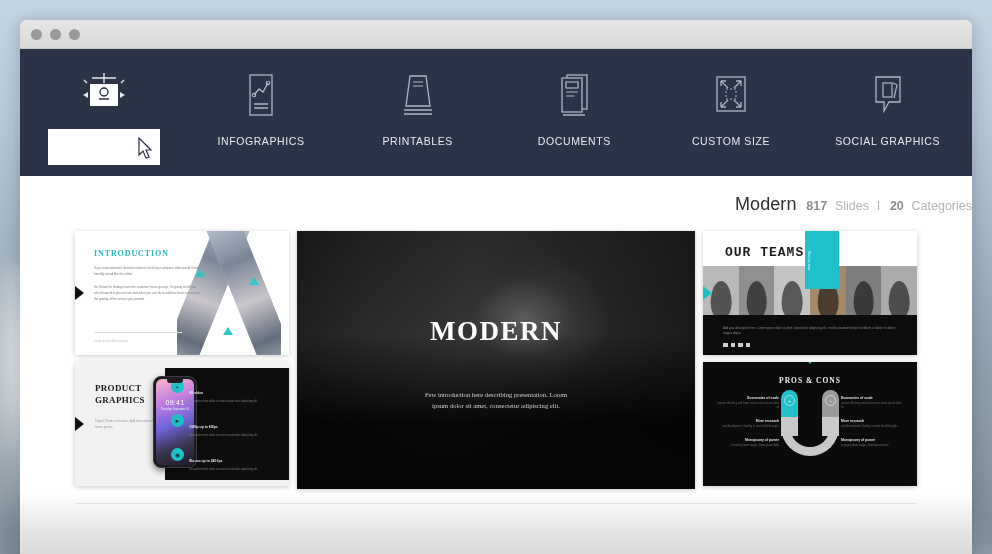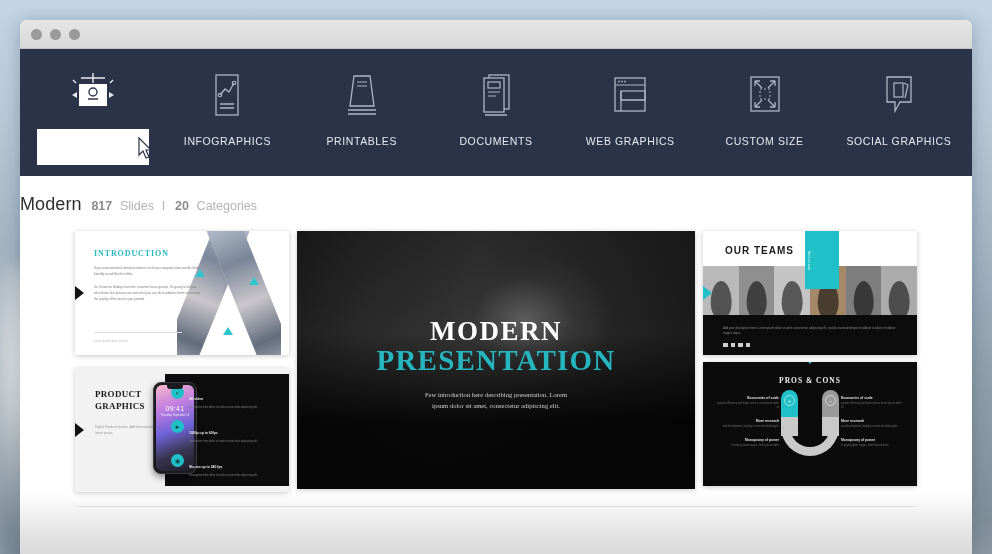--- a/index.html
+++ b/index.html
@@ -67,31 +67,31 @@
   .tabblock {
     position: absolute; left: 50%; transform: translateX(-50%);
     bottom: -18px; width: 112px; height: 36px; background: #ffffff;
   }
 
   
   #content {
     flex: 1; background: #fff; position: relative; overflow: hidden;
   }
   .section-head {
-    text-align: left; padding-top: 18px; padding-bottom: 2px;
+    text-align: right; padding-top: 18px; padding-bottom: 2px;
     font-size: 17px; color: #3a3a3a;
   }
   .section-head .name { font-weight: 400; font-size: 18px; color: #2f2f2f; letter-spacing: .1px; }
   .section-head .num { font-weight: 700; font-size: 12.5px; color: #8d8d8d; margin-left: 5px; }
   .section-head .lbl { font-weight: 400; font-size: 12.5px; color: #b3b3b3; margin-left: 3px; }
 
   .grid {
     display: flex; gap: 8px; padding: 14px 55px 0 55px; align-items: flex-start;
   }
-  .col-left { width: 214px; display: flex; flex-direction: column; gap: 13px; }
+  .col-left { width: 214px; display: flex; flex-direction: column; gap: 7px; }
   .col-mid  { flex: 1; }
   .col-right{ width: 214px; display: flex; flex-direction: column; gap: 7px; }
 
   .slide {
     position: relative; background: #fff; overflow: hidden;
     box-shadow: 0 1px 5px rgba(0,0,0,.22);
   }
   .arrow-l {
     position: absolute; left: 0; top: 50%; transform: translateY(-50%);
     width: 0; height: 0; border-top: 7px solid transparent;
@@ -168,21 +168,21 @@
   .s-main .t1 { font-size: 27px; color: #fff; letter-spacing: 1.5px; line-height: 1.05; }
   .s-main .t2 { font-size: 29px; color: #25b6c0; letter-spacing: 1.2px; line-height: 1.05; }
   .s-main .sub {
     position: absolute; left: 0; right: 0; top: 158px; text-align: center;
     font-family: "Liberation Serif", serif; font-size: 6.6px; line-height: 1.7; color: #cfcfcf;
   }
 
   
   .s-team { height: 124px; background: #fff; }
   .s-team .h { position: absolute; left: 22px; top: 14px;
-    font-family: Liberation Sans, sans-serif; font-weight: 700; font-size: 10px;
+    font-family: Liberation Mono, monospace; font-weight: 700; font-size: 13px;
     letter-spacing: 1px; color: #1c1c1c; }
   .s-team .tealbox { position: absolute; left: 102px; top: 0; width: 34px; height: 58px; background: #1fc0c8; z-index: 3; }
   .s-team .tealtxt { position: absolute; left: 108px; top: 20px; width: 30px;
     font-size: 3px; color: #d8fbfd; transform: rotate(90deg); transform-origin: left top; z-index: 4; }
   .s-team .strip { position: absolute; left: 0; right: 0; top: 35px; height: 52px; display: flex; }
   .s-team .strip .p { flex: 1; position: relative; }
   .s-team .strip .p::after {
     content: ''; position: absolute; left: 50%; bottom: 0; transform: translateX(-50%);
     width: 58%; height: 72%; border-radius: 50% 50% 40% 40%/60% 60% 40% 40%;
     background: rgba(0,0,0,.55);
@@ -295,35 +295,20 @@
           <rect x="8" y="7" width="20" height="34" fill="#2b3349" stroke="#aeb6c6" stroke-width="1.3"></rect>
           <rect x="12" y="11" width="12" height="6" fill="none" stroke="#aeb6c6" stroke-width="1.2"></rect>
           <line x1="12" y1="21" x2="24" y2="21" stroke="#aeb6c6" stroke-width="1.2"></line>
           <line x1="12" y1="25" x2="20" y2="25" stroke="#aeb6c6" stroke-width="1.2"></line>
           <line x1="9" y1="44" x2="31" y2="44" stroke="#aeb6c6" stroke-width="1.3"></line>
         </svg>
       </div>
       <div class="navlabel">DOCUMENTS</div>
     </div>
 
-    <div class="navitem">
-      <div class="navicon">
-        <svg width="46" height="50" viewBox="0 0 46 50">
-          <rect x="8" y="7" width="30" height="33" fill="none" stroke="#aeb6c6" stroke-width="1.3"></rect>
-          <line x1="8" y1="14" x2="38" y2="14" stroke="#aeb6c6" stroke-width="1.2"></line>
-          <circle cx="12" cy="10.5" r="0.9" fill="#aeb6c6"></circle>
-          <circle cx="15" cy="10.5" r="0.9" fill="#aeb6c6"></circle>
-          <circle cx="18" cy="10.5" r="0.9" fill="#aeb6c6"></circle>
-          <rect x="14" y="20" width="24" height="9" fill="none" stroke="#aeb6c6" stroke-width="1.2"></rect>
-          <line x1="14" y1="20" x2="14" y2="40" stroke="#aeb6c6" stroke-width="1.2"></line>
-          <line x1="14" y1="29" x2="38" y2="29" stroke="#aeb6c6" stroke-width="1.2"></line>
-        </svg>
-      </div>
-      <div class="navlabel">WEB GRAPHICS</div>
-    </div>
 
     <div class="navitem">
       <div class="navicon">
         <svg width="46" height="50" viewBox="0 0 46 50">
           <rect x="9" y="6" width="28" height="34" fill="none" stroke="#aeb6c6" stroke-width="1.3"></rect>
           <rect x="18" y="18" width="10" height="10" fill="none" stroke="#aeb6c6" stroke-width="1" stroke-dasharray="2 2"></rect>
           <path d="M13 10 L20 17 M33 10 L26 17 M13 36 L20 29 M33 36 L26 29" stroke="#aeb6c6" stroke-width="1.3"></path>
           <path d="M13 10 h5 M13 10 v5 M33 10 h-5 M33 10 v5 M13 36 h5 M13 36 v-5 M33 36 h-5 M33 36 v-5" stroke="#aeb6c6" stroke-width="1.3"></path>
         </svg>
       </div>
@@ -415,21 +400,20 @@
           </div>
         </div>
       </div>
 
       <div class="col-mid">
         <div class="slide s-main">
           <div class="photo"></div>
           <div class="vign"></div>
           <div class="ttl">
             <div class="t1">MODERN</div>
-            <div class="t2">PRESENTATION</div>
           </div>
           <div class="sub">
             <div>Few introduction here describing presentation. Lorem</div>
             <div>ipsum dolor sit amet, consectetur adipiscing elit.</div>
           </div>
         </div>
       </div>
 
       <div class="col-right">
 

